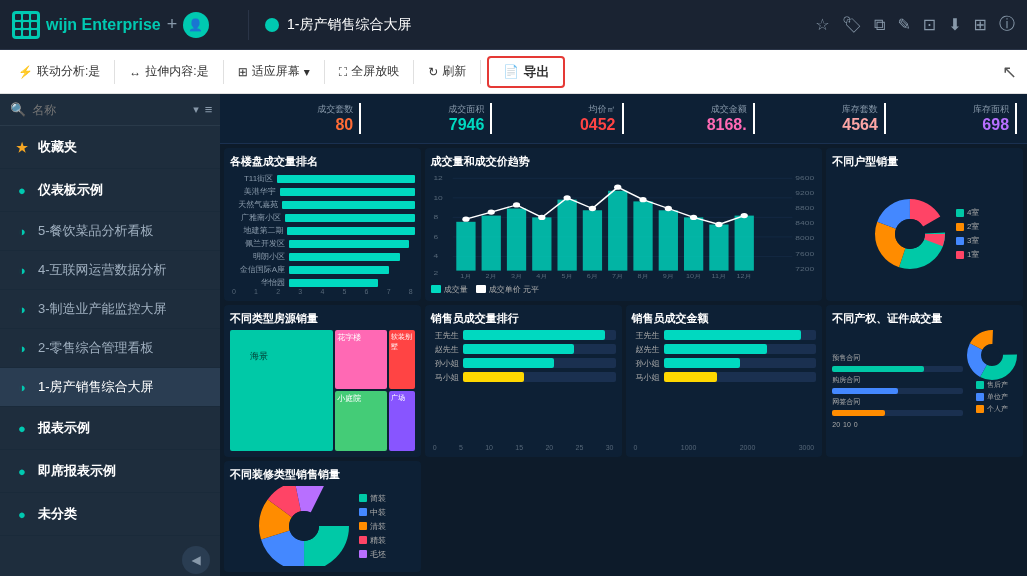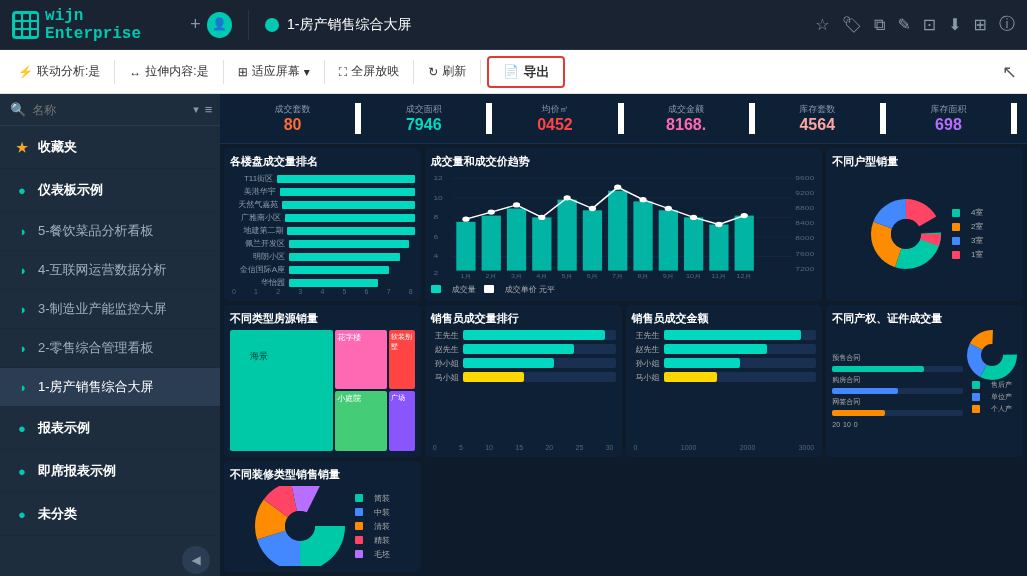--- a/index.html
+++ b/index.html
@@ -1,20 +1,20 @@
 <!DOCTYPE html>
 <html><head>
   <meta charset="utf-8">
   <style>
     * { margin: 0; padding: 0; box-sizing: border-box; }
     body { width: 1027px; height: 576px; font-family: 'Microsoft YaHei', Arial, sans-serif; overflow: hidden; display: flex; flex-direction: column; background: #1a2332; }
 
     
     .header { height: 50px; background: #1a2332; display: flex; align-items: center; padding: 0 12px; gap: 10px; border-bottom: 1px solid #2a3447; }
-    .logo-area { display: flex; align-items: center; gap: 6px; width: 220px; font-family: Liberation Mono, monospace; }
+    .logo-area { display: flex; align-items: center; gap: 6px; width: 220px; }
     .logo-text { color: #00c9b1; font-size: 16px; font-weight: bold; }
     .logo-icon { width: 28px; height: 28px; background: #00c9b1; border-radius: 4px; display: flex; align-items: center; justify-content: center; }
     .logo-dots { display: grid; grid-template-columns: repeat(3,6px); gap: 2px; }
     .logo-dot { width: 6px; height: 6px; background: #1a2332; border-radius: 1px; }
     .header-add { color: #8899aa; font-size: 18px; cursor: pointer; }
     .header-user { width: 26px; height: 26px; background: #00c9b1; border-radius: 50%; display: flex; align-items: center; justify-content: center; color: white; font-size: 12px; }
     .header-divider { width: 1px; height: 30px; background: #2a3447; margin: 0 6px; }
     .header-title-area { display: flex; align-items: center; gap: 8px; flex: 1; }
     .header-dot { width: 14px; height: 14px; background: #00c9b1; border-radius: 50%; }
     .header-title { color: #ffffff; font-size: 14px; }
@@ -42,21 +42,21 @@
     .sidebar-icon.star { color: #f5a623; }
     .sidebar-icon.teal { color: #00c9b1; }
     .sidebar-bottom { margin-top: auto; padding: 10px; display: flex; justify-content: flex-end; }
     .sidebar-collapse { width: 28px; height: 28px; background: #2a3d52; border-radius: 50%; display: flex; align-items: center; justify-content: center; color: #8899aa; cursor: pointer; font-size: 12px; }
 
     
     .content { flex: 1; background: #0d1b2a; overflow: hidden; display: flex; flex-direction: column; }
 
     
     .stats-bar { height: 50px; background: #0d2035; display: flex; align-items: center; padding: 0 10px; gap: 0; overflow: hidden; border-bottom: 1px solid #1a3050; }
-    .stat-item { flex: 1; display: flex; flex-direction: column; align-items: center; justify-content: center; border-right: 6px solid #ffffff; padding: 0 6px; }
+    .stat-item { flex: 1; display: flex; flex-direction: column; align-items: flex-end; justify-content: center; border-right: 2px solid #ffffff; padding: 0 6px; }
     .stat-label { font-size: 9px; color: #8899aa; }
     .stat-value { font-size: 16px; font-weight: bold; }
     .stat-value.orange { color: #ff6b35; }
     .stat-value.teal { color: #00d9c0; }
     .stat-value.red { color: #ff4444; }
     .stat-value.pink { color: #ff69b4; }
     .stat-value.yellow { color: #fca5a5; }
     .stat-value.purple { color: #b86fff; }
 
     
@@ -72,21 +72,21 @@
 
     .card-wide { grid-column: span 2; }
 
     
     .combo-chart { flex: 1; position: relative; overflow: hidden; }
     .combo-chart svg { width: 100%; height: 100%; }
 
     
     .donut-area { flex: 1; display: flex; align-items: center; justify-content: center; gap: 6px; }
     .donut-legend { display: flex; flex-direction: column; gap: 3px; }
-    .legend-item { display: flex; align-items: center; gap: 11px; font-size: 8px; color: #aaa; }
+    .legend-item { display: flex; align-items: center; gap: 3px; font-size: 8px; color: #aaa; }
     .legend-dot { width: 8px; height: 8px; border-radius: 1px; }
 
     
     .sales-bars { flex: 1; display: flex; flex-direction: column; gap: 3px; }
     .sales-row { display: flex; align-items: center; gap: 4px; }
     .sales-name { font-size: 8px; color: #aaa; width: 28px; text-align: right; }
     .sales-bar-wrap { flex: 1; height: 10px; background: #1a3050; border-radius: 2px; }
     .sales-bar-fill { height: 100%; border-radius: 2px; }
 
     

